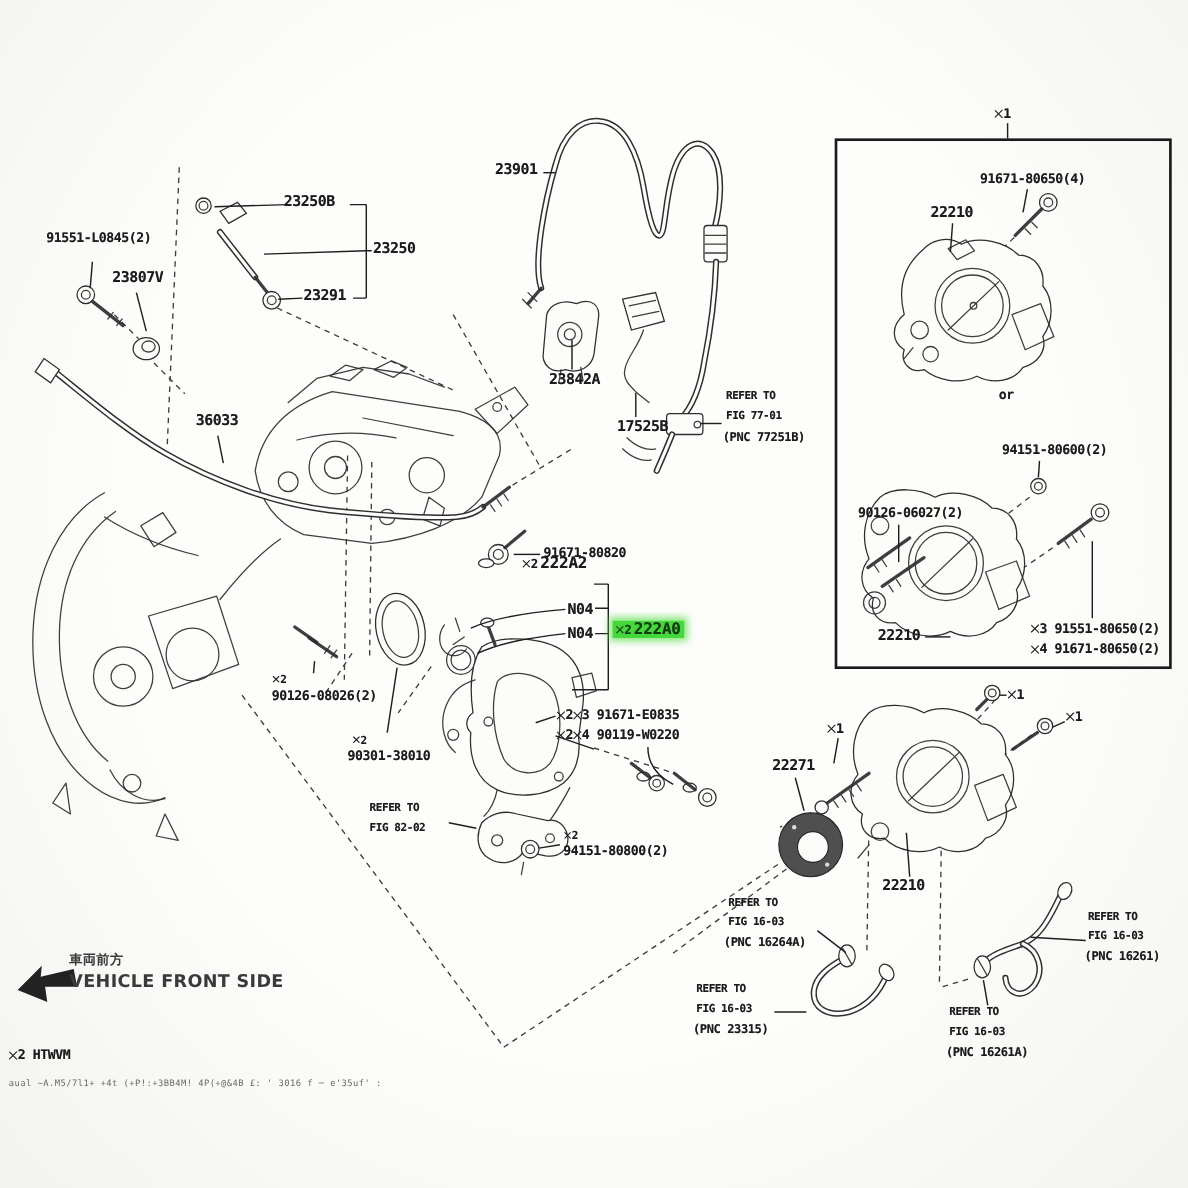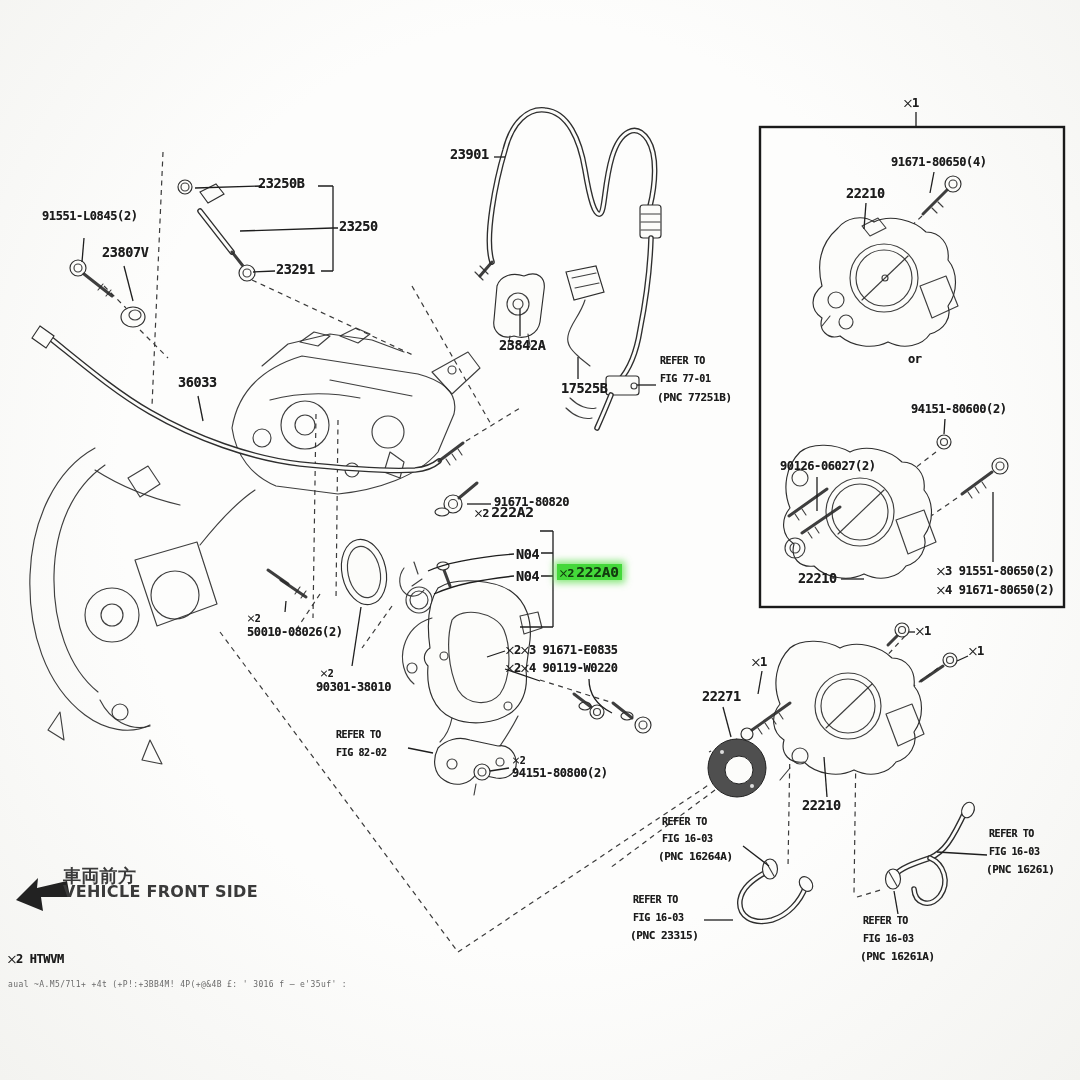--- a/index.html
+++ b/index.html
@@ -349,21 +349,21 @@
 
 <div class="lb md" style="left:516px;top:547px">N04</div>
 <div class="lb md" style="left:516px;top:569px">N04</div>
 
 <div class="lb lg" style="left:557px;top:565px"><span class="hlt"><span class="pfx"><span class="km"></span>2</span><span>222A0</span></span></div>
 
 <div class="lb" style="left:506px;top:644px"><span class="km"></span>2<span class="km"></span>3 91671-E0835</div>
 <div class="lb" style="left:506px;top:662px"><span class="km"></span>2<span class="km"></span>4 90119-W0220</div>
 
 <div class="lb xs" style="left:248px;top:613px"><span class="km"></span>2</div>
-<div class="lb" style="left:247px;top:626px">50010-08026(2)</div>
+<div class="lb" style="left:247px;top:626px">90126-08026(2)</div>
 
 <div class="lb xs" style="left:321px;top:668px"><span class="km"></span>2</div>
 <div class="lb" style="left:316px;top:681px">90301-38010</div>
 
 <div>
   <div class="lb ref" style="left:336px;top:729px">REFER TO</div>
   <div class="lb ref" style="left:336px;top:747px">FIG 82-02</div>
 </div>
 
 <div class="lb xs" style="left:513px;top:755px"><span class="km"></span>2</div>
@@ -403,18 +403,18 @@
   <div class="lb ref" style="left:989px;top:846px">FIG 16-03</div>
   <div class="lb pnc" style="left:986px;top:864px">(PNC 16261)</div>
 </div>
 
 <div>
   <div class="lb ref" style="left:863px;top:915px">REFER TO</div>
   <div class="lb ref" style="left:863px;top:933px">FIG 16-03</div>
   <div class="lb pnc" style="left:860px;top:951px">(PNC 16261A)</div>
 </div>
 
-<div class="lb sans" style="left:63px;top:866px;font-size:18px">車両前方</div>
+<div class="lb sans" style="left:63px;top:866px;font-size:12px">車両前方</div>
 <div class="lb sans" style="left:63px;top:883px;font-size:16px">VEHICLE FRONT SIDE</div>
 <div class="lb" style="left:8px;top:953px"><span class="km"></span>2 HTWVM</div>
 <div class="fine" style="left:8px;top:980px">aual ~A.M5/7l1+ +4t (+P!:+3BB4M! 4P(+@&amp;4B £: ' 3016 f   ─   e'35uf' :</div>
 
 </div>
 
 </body></html>

